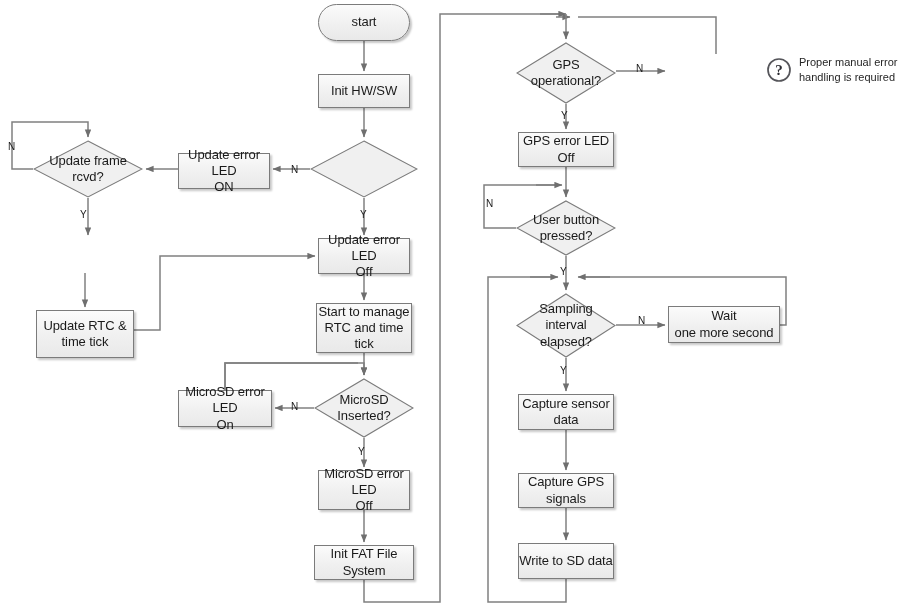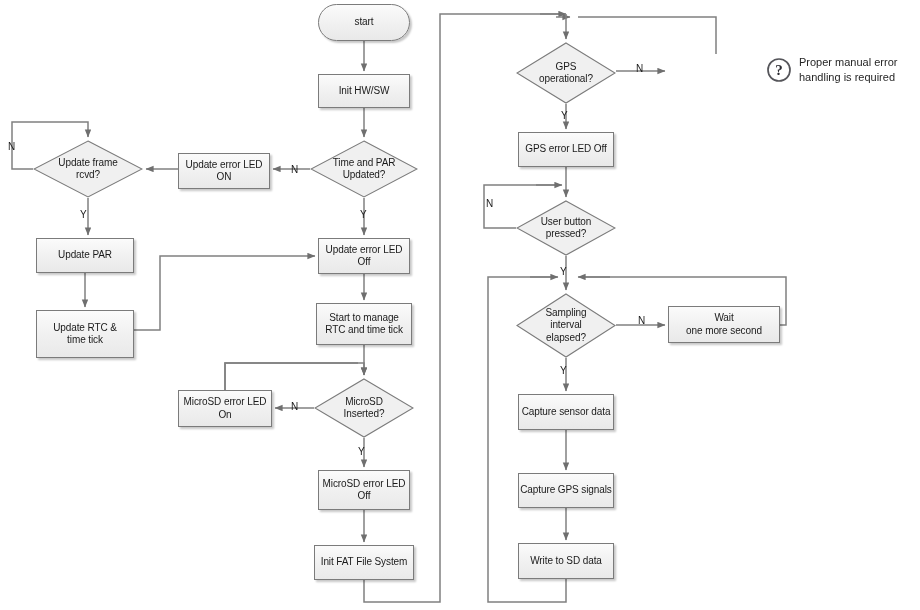--- a/index.html
+++ b/index.html
@@ -23,21 +23,21 @@
     height: 610px;
     pointer-events: none;
   }
   .node {
     position: absolute;
     box-sizing: border-box;
     display: flex;
     align-items: center;
     justify-content: center;
     text-align: center;
-    font-size: 10px;
+    font-size: 13px;
     color: #1a1a1a;
     line-height: 1.25;
     letter-spacing: -0.1px;
   }
   .process {
     background: linear-gradient(180deg, #fbfbfb 0%, #f0f0f0 55%, #e9e9e9 100%);
     border: 1.1px solid #7b7b7b;
     box-shadow: 2px 2px 2px rgba(0,0,0,0.22);
   }
   .terminator {
@@ -180,52 +180,47 @@
   </div>
 
   <div class="node process" style="left:318px;top:74px;width:92px;height:34px;">
     <span>Init HW/SW</span>
   </div>
 
   <div class="node decision" style="left:310px;top:140px;width:108px;height:58px;">
     <svg class="dia-shape" viewBox="0 0 108 58" preserveAspectRatio="none">
       <polygon points="54,1 107,29 54,57 1,29" fill="#f0f0f0" stroke="#7b7b7b" stroke-width="1.1"></polygon>
     </svg>
-    <span class="dia-label" style="white-space:pre-line;">Time and PAR
-Updated?</span>
   </div>
 
   <div class="node process" style="left:178px;top:153px;width:92px;height:36px;">
     <span style="white-space:pre-line;">Update error LED
 ON</span>
   </div>
 
   <div class="node decision" style="left:33px;top:140px;width:110px;height:58px;">
     <svg class="dia-shape" viewBox="0 0 110 58" preserveAspectRatio="none">
       <polygon points="55,1 109,29 55,57 1,29" fill="#f0f0f0" stroke="#7b7b7b" stroke-width="1.1"></polygon>
     </svg>
     <span class="dia-label" style="white-space:pre-line;">Update frame
 rcvd?</span>
   </div>
 
-  <div class="node process" style="left:36px;top:238px;width:98px;height:35px;">
-    <span>Update PAR</span>
-  </div>
 
   <div class="node process" style="left:36px;top:310px;width:98px;height:48px;">
     <span style="white-space:pre-line;">Update RTC &amp;
 time tick</span>
   </div>
 
   <div class="node process" style="left:318px;top:238px;width:92px;height:36px;">
     <span style="white-space:pre-line;">Update error LED
 Off</span>
   </div>
 
-  <div class="node process" style="left:316px;top:303px;width:96px;height:42px;">
+  <div class="node process" style="left:316px;top:303px;width:96px;height:50px;">
     <span style="white-space:pre-line;">Start to manage
 RTC and time tick</span>
   </div>
 
   <div class="node decision" style="left:314px;top:378px;width:100px;height:60px;">
     <svg class="dia-shape" viewBox="0 0 100 60" preserveAspectRatio="none">
       <polygon points="50,1 99,30 50,59 1,30" fill="#f0f0f0" stroke="#7b7b7b" stroke-width="1.1"></polygon>
     </svg>
     <span class="dia-label" style="white-space:pre-line;">MicroSD
 Inserted?</span>

